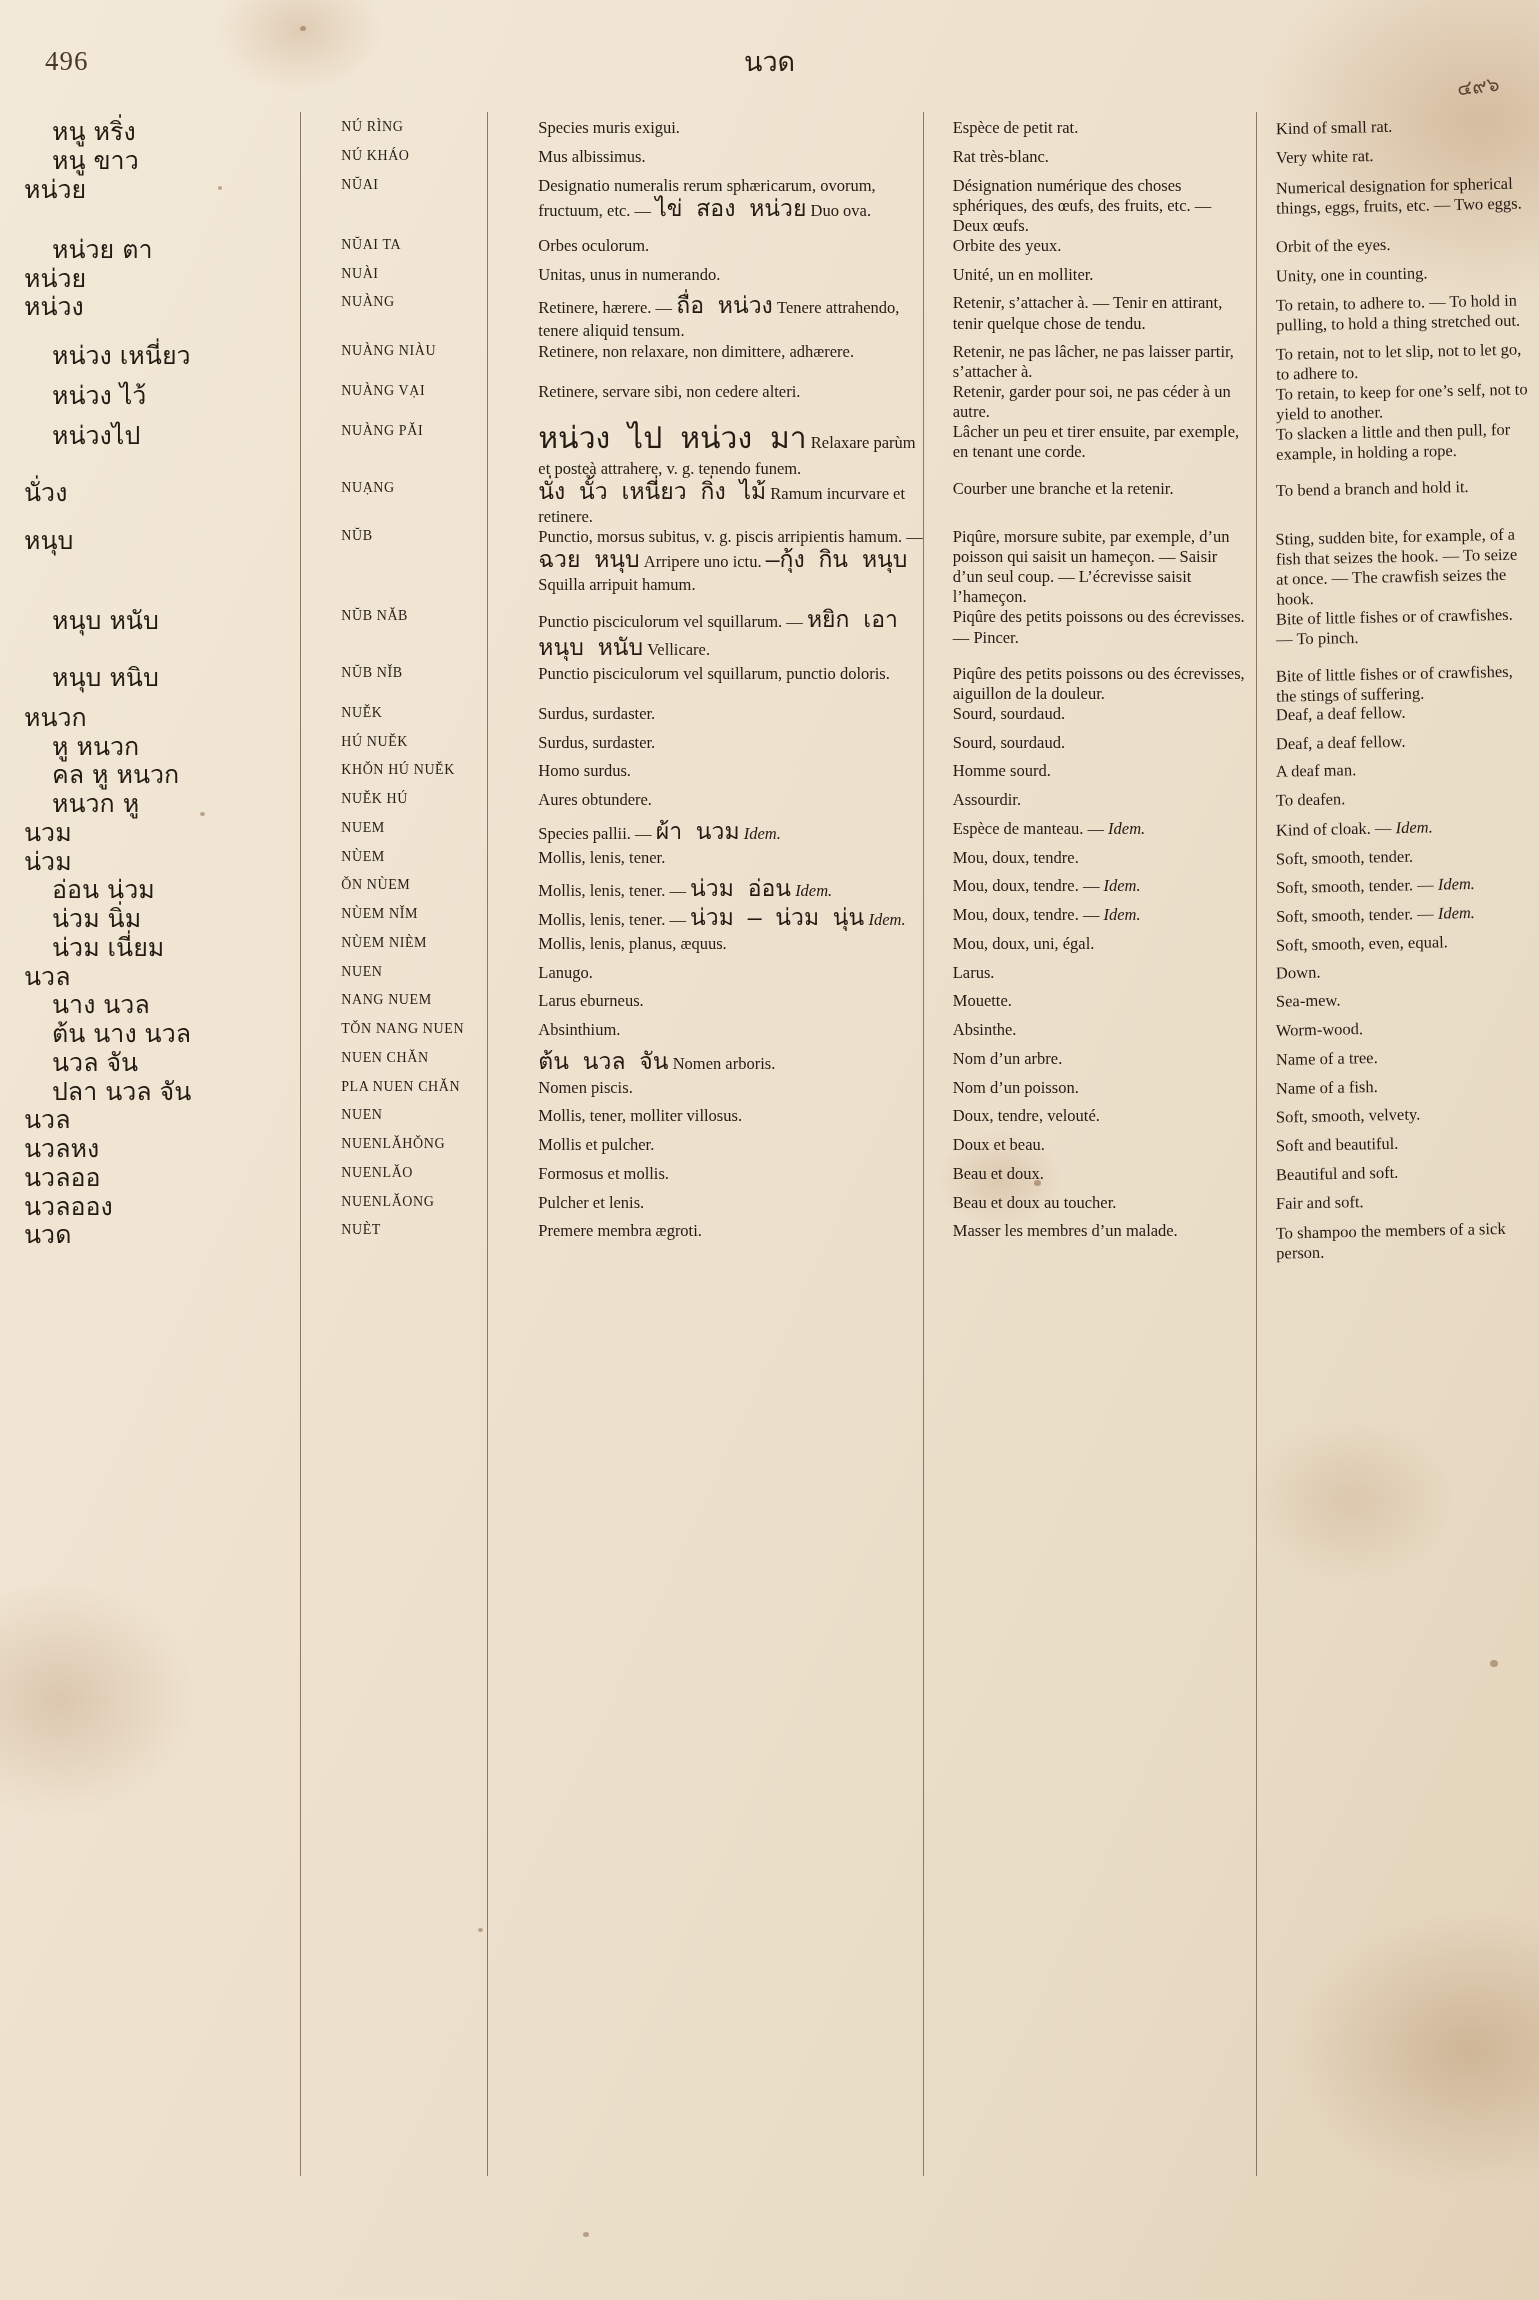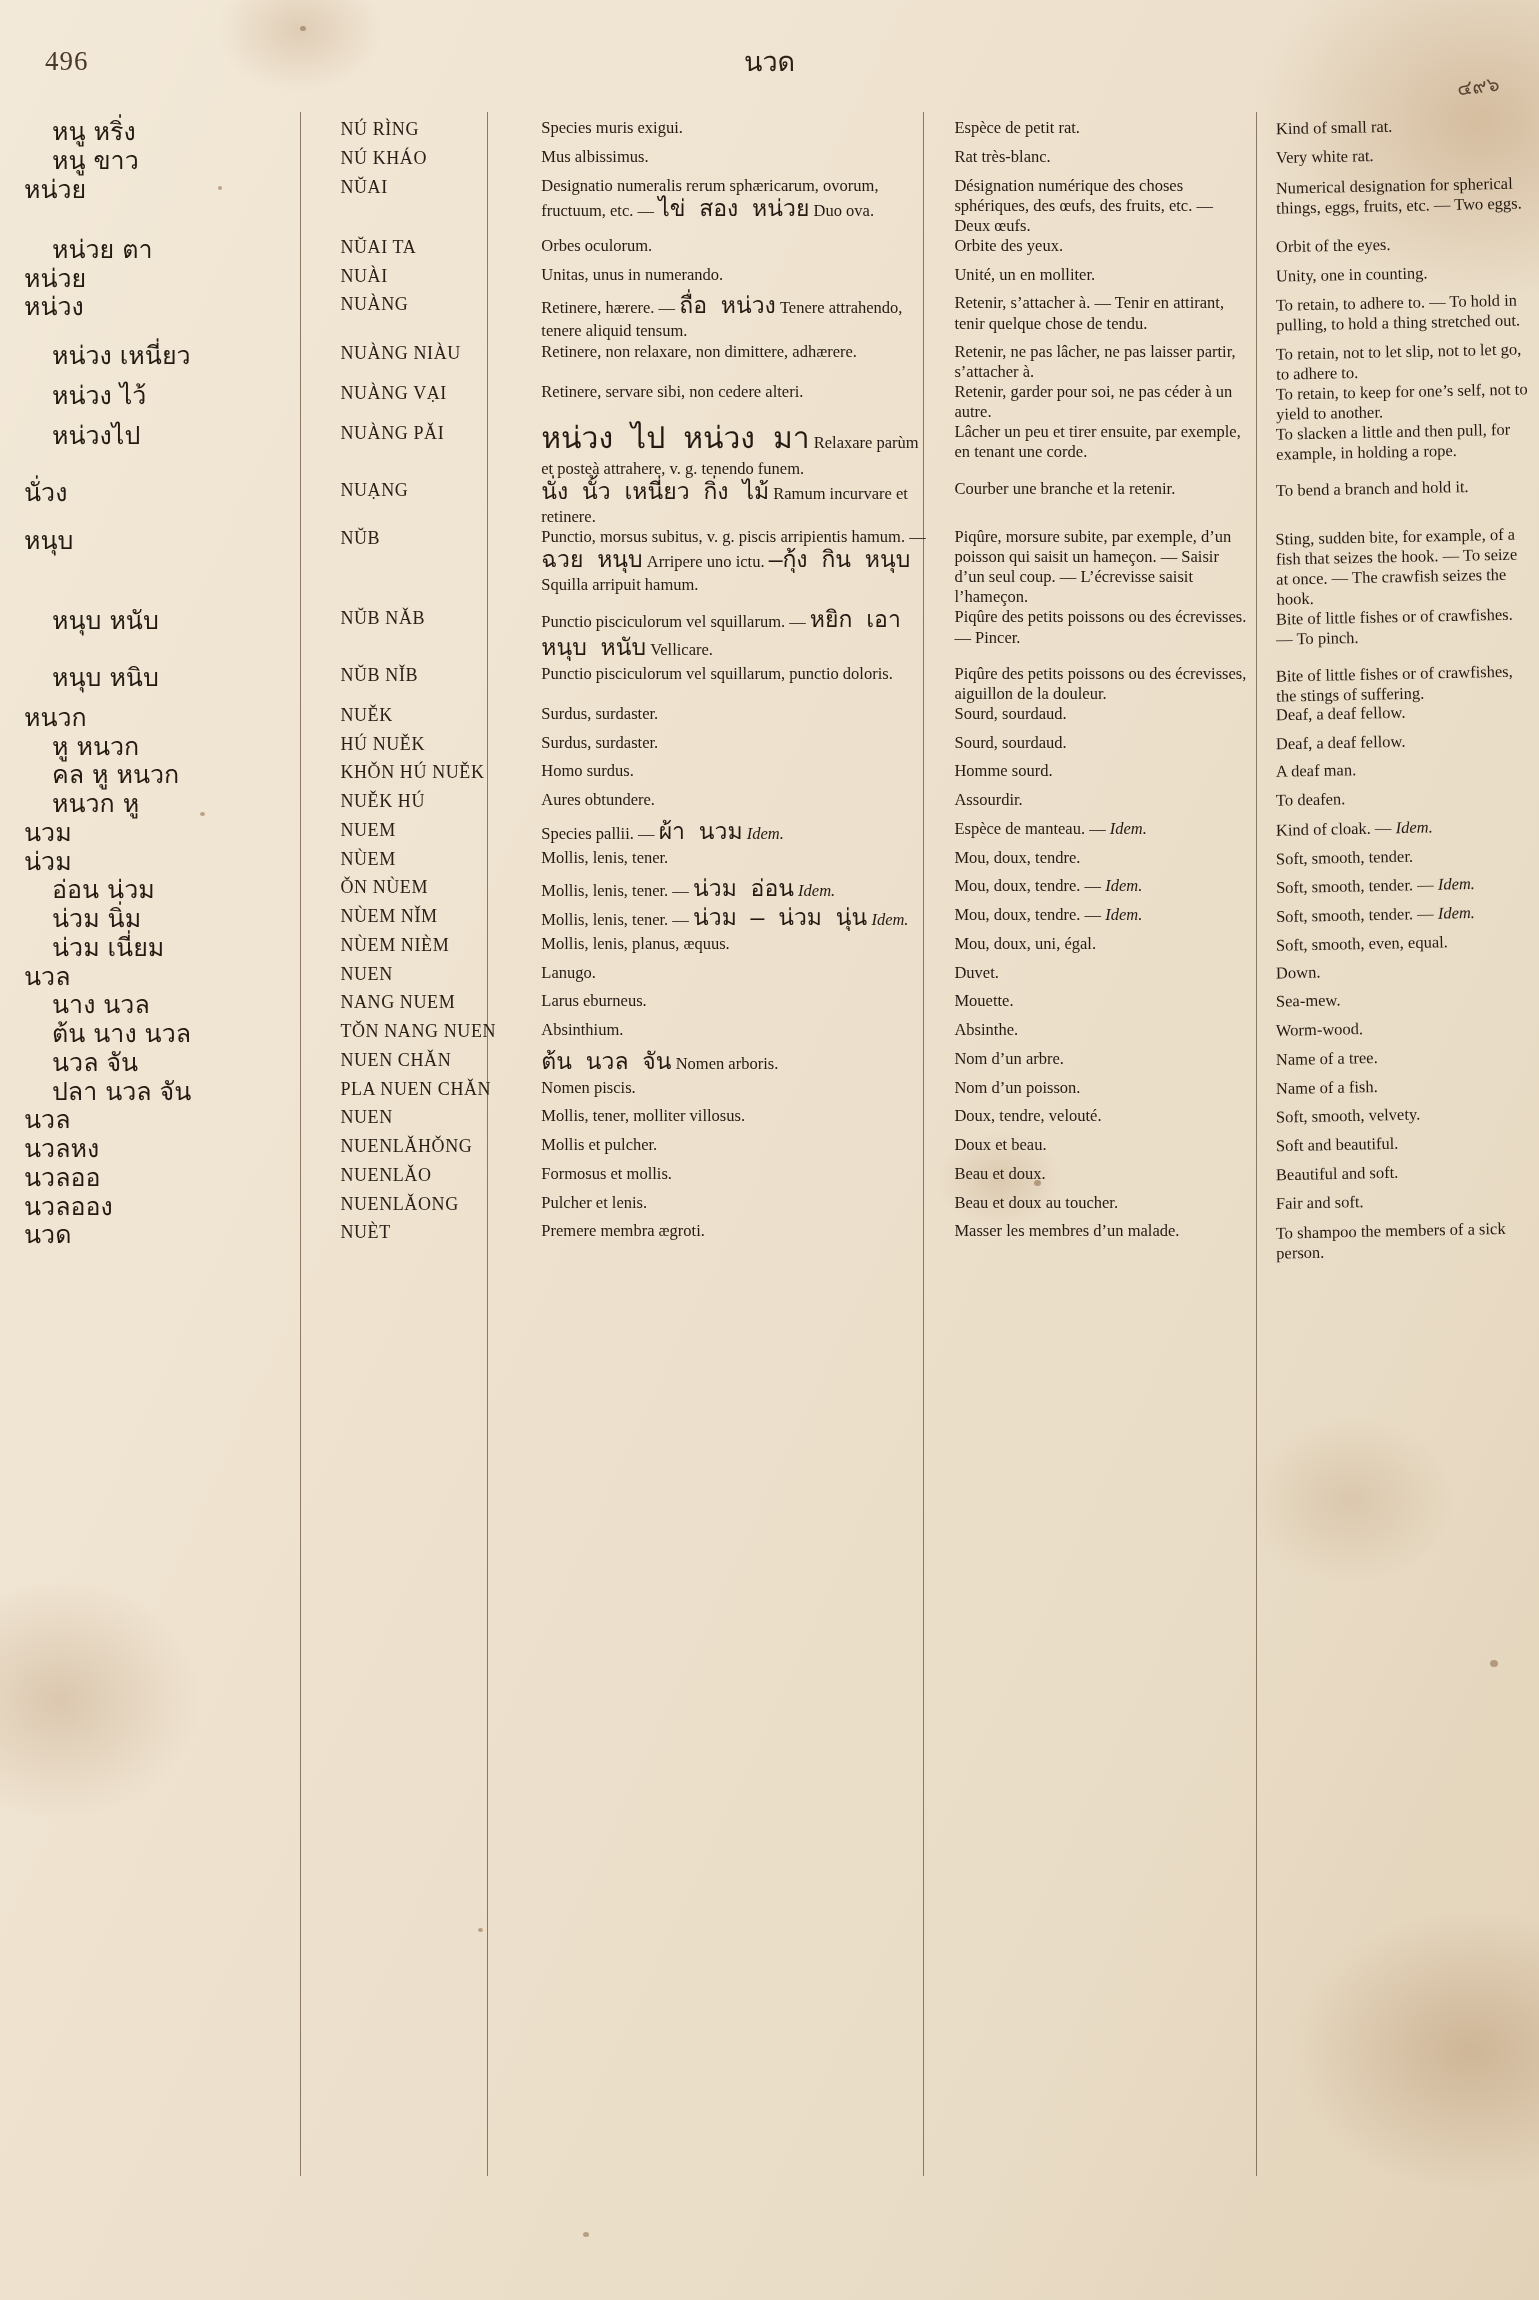--- a/index.html
+++ b/index.html
@@ -39,21 +39,21 @@
   .r2{left:487px;}
   .r3{left:923px;}
   .r4{left:1256px;}
 
   table{position:absolute;left:0;top:118px;width:1539px;border-collapse:collapse;}
   td{vertical-align:top;padding:0 0 0 0;}
   tr{ }
   .c-thai{width:300px;padding-left:24px;padding-right:8px;
           font-family:"DejaVu Sans", sans-serif;font-size:25px;line-height:1.15;color:#241a12;margin-top:37px;}
   .c-rom{width:187px;padding-left:14px;padding-right:6px;
-          font-variant:small-caps;font-size:18px;letter-spacing:.6px;color:#2a2018;line-height:1.25;margin-top:25px;}
+          font-variant:small-caps;font-size:14px;letter-spacing:.6px;color:#2a2018;line-height:1.25;margin-top:25px;}
   .c-lat{width:436px;padding-left:16px;padding-right:14px;font-size:16.5px;line-height:1.22;}
   .c-fr{width:333px;padding-left:14px;padding-right:12px;font-size:16.5px;line-height:1.22;}
   .c-en{width:283px;padding-left:14px;padding-right:10px;font-size:16.5px;line-height:1.22;}
 
   .th{font-family:Liberation Mono, monospace;font-size:24px;}
   .ind1{padding-left:52px;}
   .it{font-style:italic;}
 
   
   .c-en{transform-origin:left top;}
@@ -229,21 +229,21 @@
           <td class="c-thai ind1">น่วม เนี่ยม</td>
           <td class="c-rom">NÙEM NIÈM</td>
           <td class="c-lat">Mollis, lenis, planus, æquus.</td>
           <td class="c-fr">Mou, doux, uni, égal.</td>
           <td class="c-en"><span class="warp">Soft, smooth, even, equal.</span></td>
         </tr>
         <tr>
           <td class="c-thai ">นวล</td>
           <td class="c-rom">NUEN</td>
           <td class="c-lat">Lanugo.</td>
-          <td class="c-fr">Duvet.</td>
+          <td class="c-fr">Larus.</td>
           <td class="c-en"><span class="warp">Down.</span></td>
         </tr>
         <tr>
           <td class="c-thai ind1">นาง นวล</td>
           <td class="c-rom">NANG NUEM</td>
           <td class="c-lat">Larus eburneus.</td>
           <td class="c-fr">Mouette.</td>
           <td class="c-en"><span class="warp">Sea-mew.</span></td>
         </tr>
         <tr>

